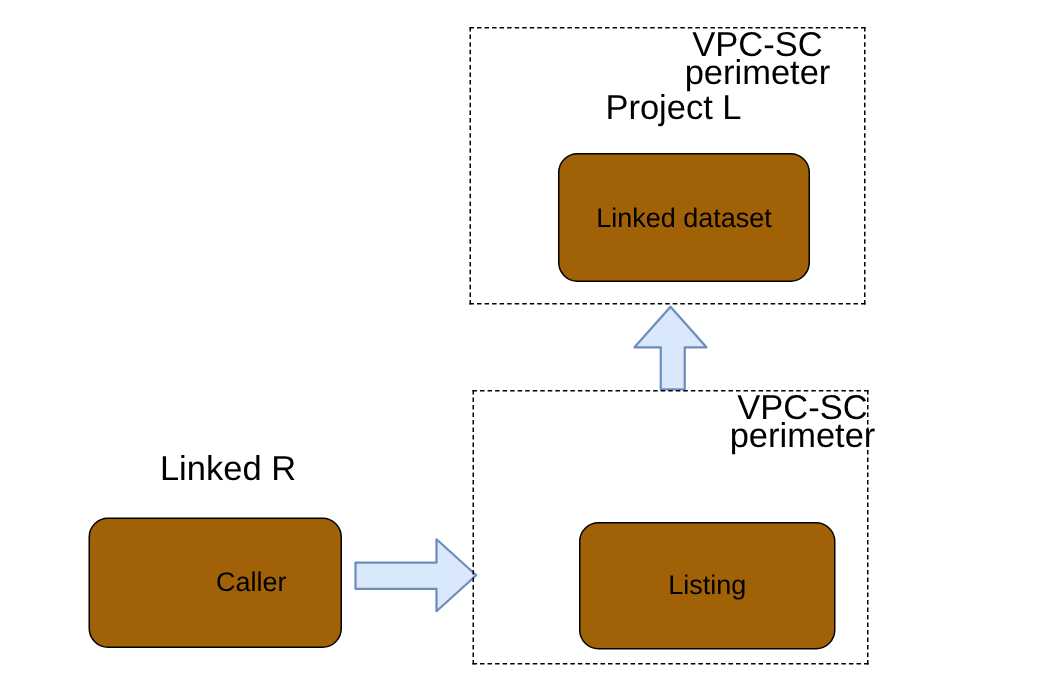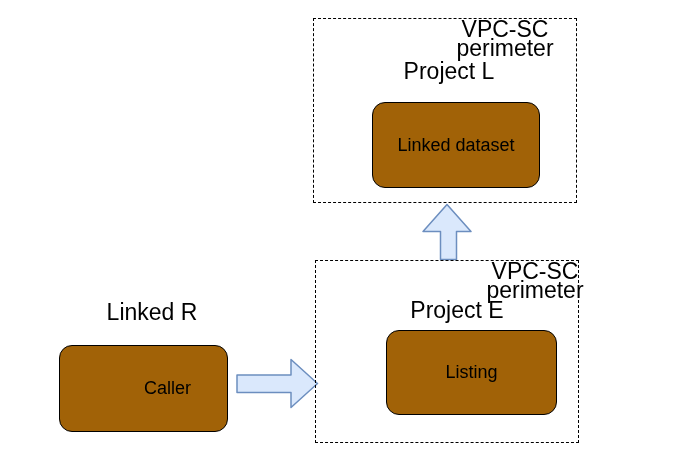--- a/index.html
+++ b/index.html
@@ -32,21 +32,21 @@
     border-radius: 13px;
     background: #a16207;
     display: flex;
     align-items: center;
     justify-content: center;
     font-size: 18px;
     line-height: 19px;
     text-align: center;
   }
   .node.caller  { left: 59px;  top: 345px; width: 169px; height: 87px; padding-left: 48px; }
-  .node.listing { left: 386px; top: 330px; width: 171px; height: 85px; }
+  .node.listing { left: 386px; top: 348px; width: 171px; height: 85px; }
   .node.linked  { left: 372px; top: 102px; width: 168px; height: 86px; }
 
   .lbl {
     position: absolute;
     width: 160px;
     font-size: 23px;
     line-height: 19px;
     text-align: center;
     white-space: nowrap;
   }
@@ -87,21 +87,20 @@
   <div class="lbl project-l">Project L</div>
   <div class="node linked">
     <span>Linked dataset</span>
   </div>
 
   <div class="perimeter bottom"></div>
   <div class="lbl vpc-bottom">
     <div>VPC-SC</div>
     <div>perimeter</div>
   </div>
-  <div class="lbl project-e">Project E</div>
   <div class="node listing">
     <span>Listing</span>
   </div>
 
   <div class="lbl project-r">Linked R</div>
   <div class="node caller">
     <span>Caller</span>
   </div>
 
 </div>

